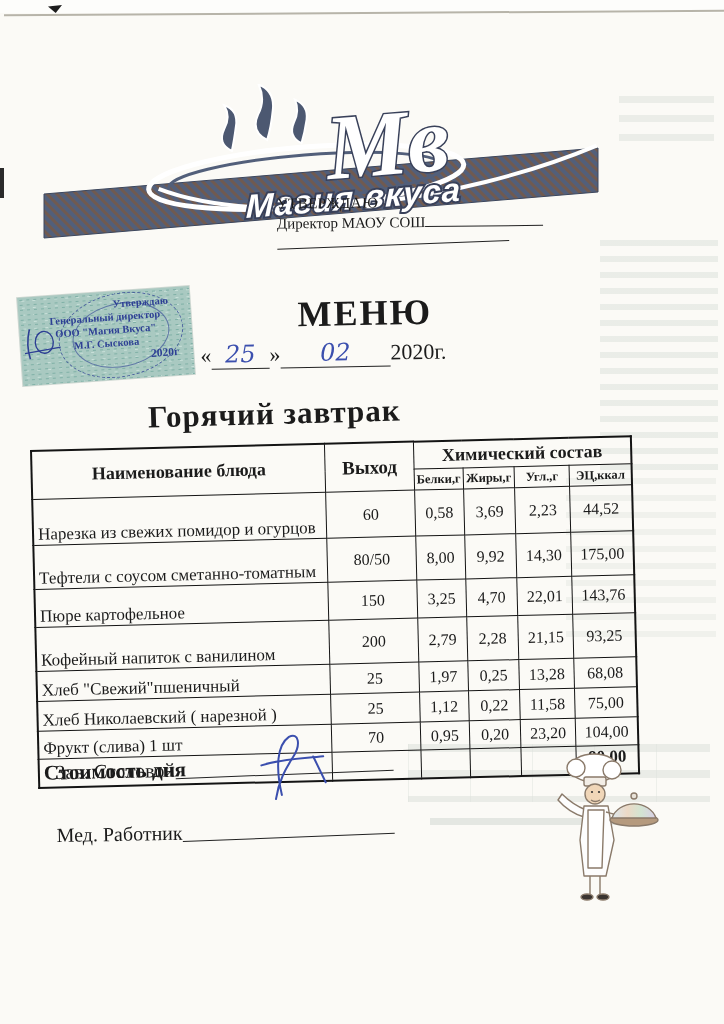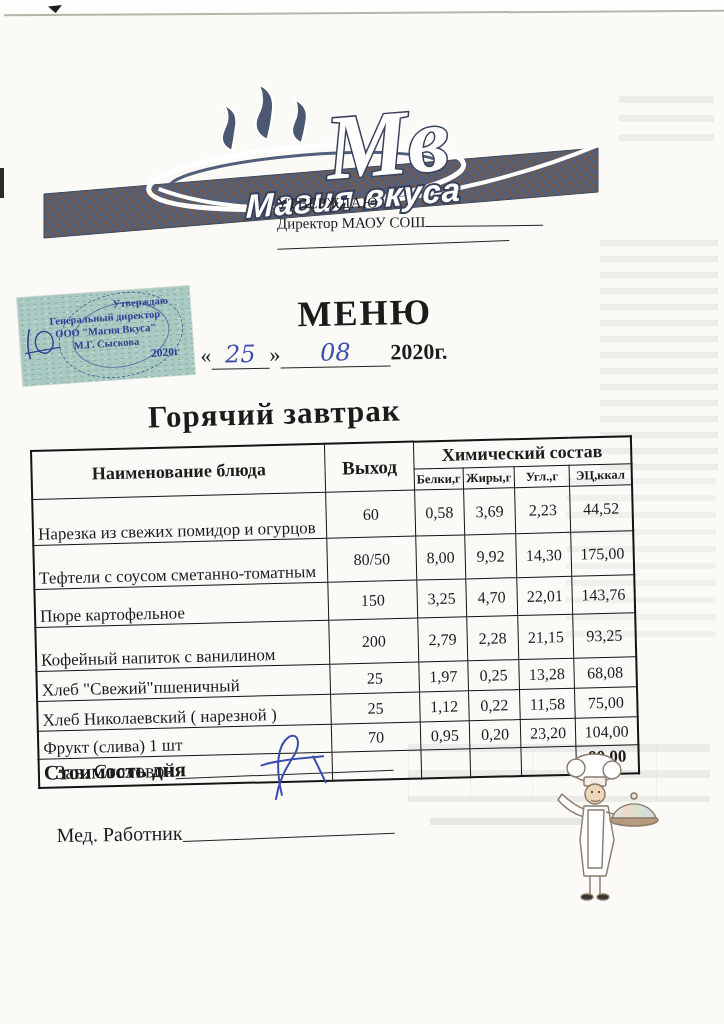--- a/index.html
+++ b/index.html
@@ -53,21 +53,21 @@
   .stamp-sign{position:absolute;left:2px;top:26px;}
 
   
   .menu-head{position:absolute;left:200px;top:292px;width:330px;transform:rotate(-1deg);}
   .menu-title{text-align:center;font-weight:bold;font-size:36px;letter-spacing:2px;}
   .date-line{margin-top:4px;font-size:22px;white-space:nowrap;}
   .date-line .q{font-weight:normal;}
   .hand{color:#3b4fae;font-style:italic;font-size:24px;font-family:"DejaVu Serif",serif;}
   .u-day{display:inline-block;width:58px;text-align:center;border-bottom:1.6px solid #222;}
   .u-month{display:inline-block;width:110px;text-align:center;border-bottom:1.6px solid #222;}
-  .year{font-weight:bold;}
+  .year{font-weight:normal;}
 
   .subtitle{position:absolute;left:148px;top:396px;font-weight:bold;font-size:31px;letter-spacing:1px;
     transform:rotate(-1.6deg);}
 
   
   .table-wrap{position:absolute;left:30px;top:450px;width:602px;transform:rotate(-1.4deg);transform-origin:left top;}
   table{border-collapse:collapse;width:602px;table-layout:fixed;}
   th,td{border:1.6px solid #141414;padding:1px 4px;}
   table{border:2.4px solid #141414;}
   th{font-weight:bold;}
@@ -162,21 +162,21 @@
       <div class="s2">Генеральный директор</div>
       <div class="s3">ООО "Магия Вкуса"</div>
       <div class="s4">М.Г. Сыскова</div>
       <div class="s5">2020г</div>
     </div>
   </div>
 
   <div class="menu-head">
     <div class="menu-title">МЕНЮ</div>
     <div class="date-line">
-      <span class="q">«</span><span class="u-day"><span class="hand">25</span></span><span class="q">»</span><span class="u-month"><span class="hand">08</span></span><span class="year">2020г.</span>
+      <span class="q">«</span><span class="u-day"><span class="hand">25</span></span><span class="q">»</span><span class="u-month"><span class="hand">02</span></span><span class="year">2020г.</span>
     </div>
   </div>
 
   <div class="subtitle">Горячий завтрак</div>
 
   <div class="table-wrap">
     <table>
       <colgroup>
         <col style="width:293px">
           <col style="width:88px">

